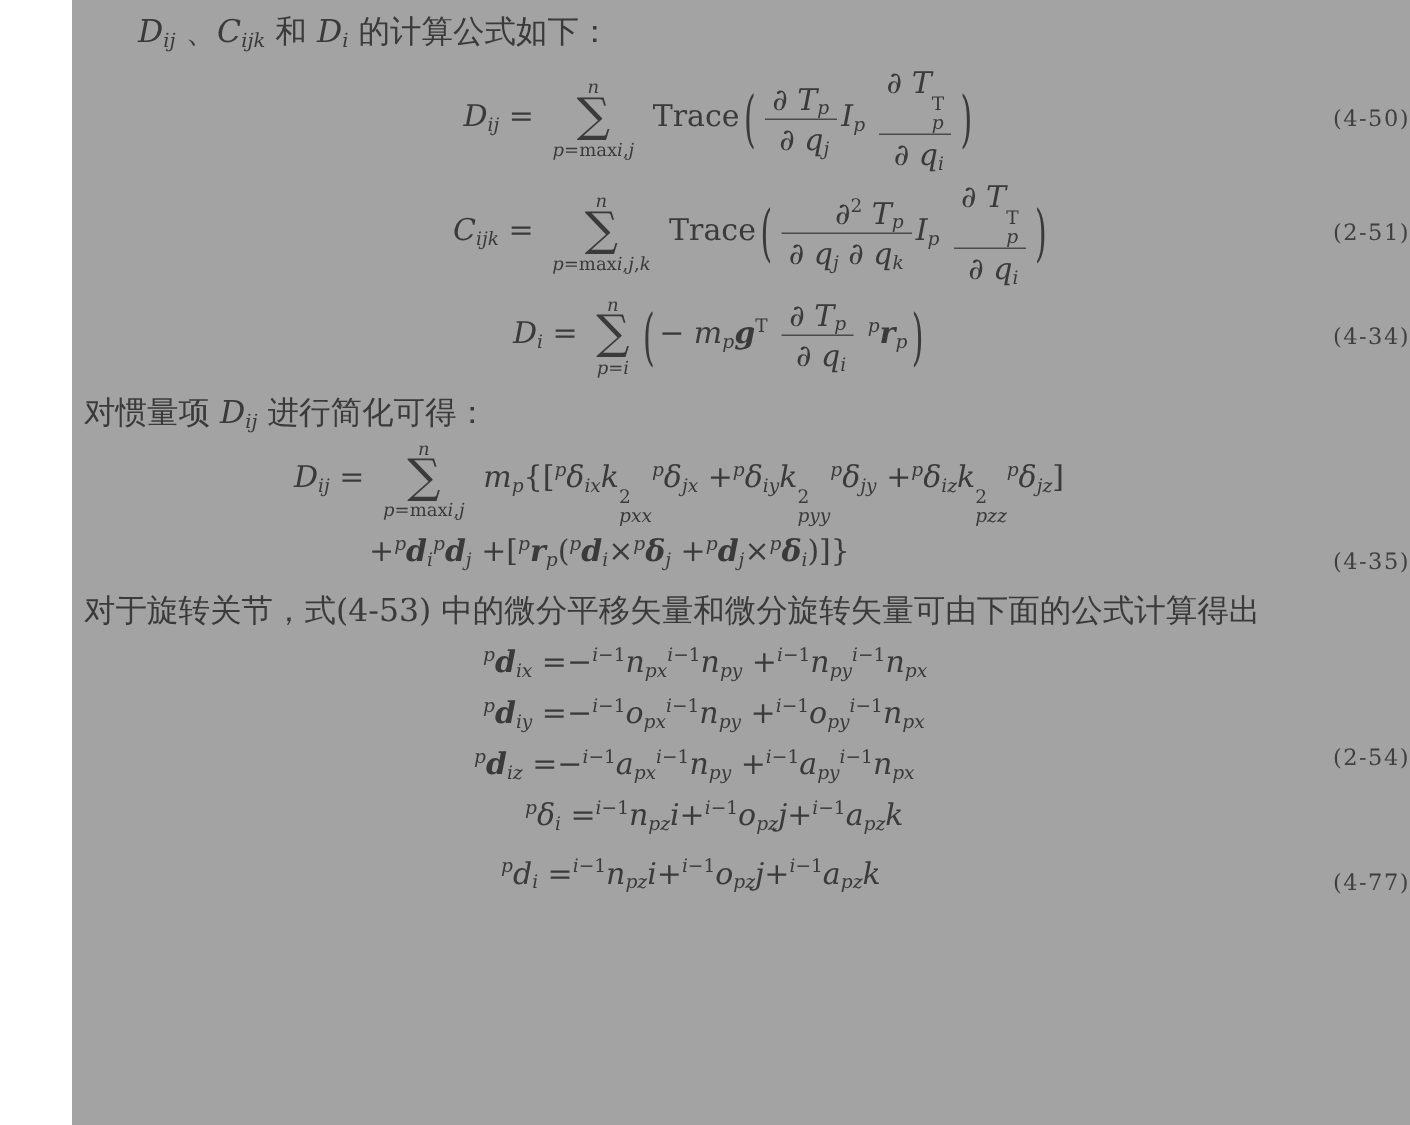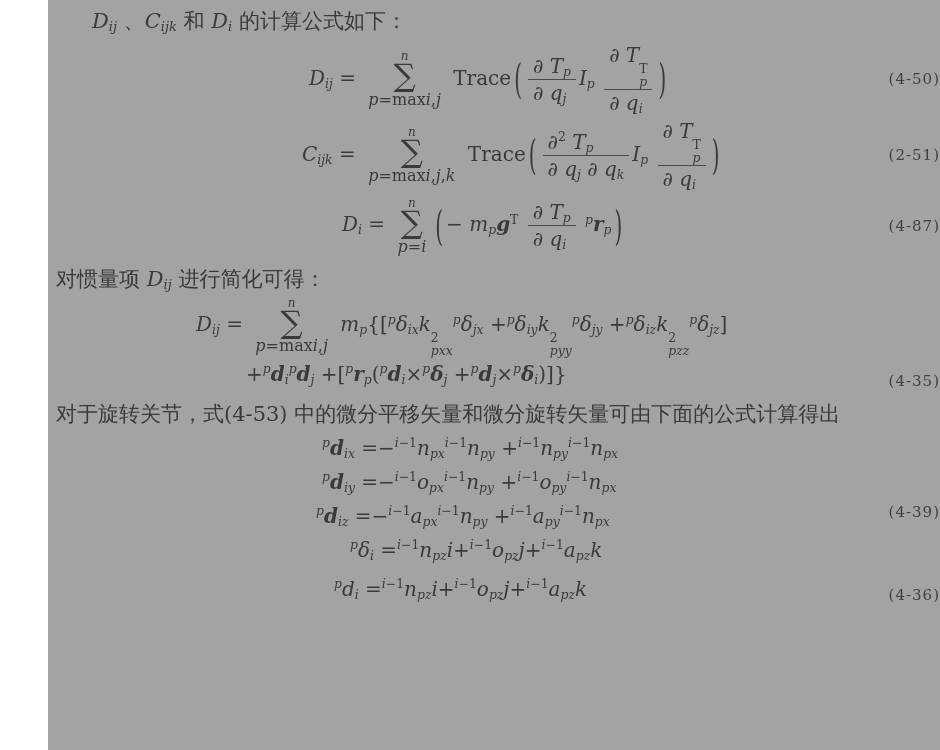--- a/index.html
+++ b/index.html
@@ -54,28 +54,28 @@
   .mi{font-style:italic}
   .mo{font-style:normal}
   .mb{font-weight:bold}
   .mr .mi{font-style:normal}
   sup.msup,sub.msub{font-size:62%;line-height:0}
   sup.msup{vertical-align:super}
   sub.msub{vertical-align:-0.25em}
   .mss{display:inline-flex;flex-direction:column;align-items:flex-start;
        vertical-align:-0.55em;line-height:1.05}
   .mss-sup,.mss-sub{font-size:62%}
-  .mfrac{display:inline-block;vertical-align:middle;text-align:left;margin:0 3px;line-height:1.2}
+  .mfrac{display:inline-block;vertical-align:middle;text-align:right;margin:0 3px;line-height:1.2}
   .mnum{display:block;border-bottom:1px solid #4a4a4a;padding:0 5px 1px}
   .mden{display:block;padding:1px 5px 0}
   .msum{display:inline-flex;flex-direction:column;align-items:center;
         vertical-align:middle;line-height:1;margin:0 6px}
   .msum-u{font-size:12px;margin-bottom:-1px}
   .msum-s{font-size:31px;line-height:0.95}
-  .msum-l{font-size:16px;margin-top:1px;white-space:nowrap}
+  .msum-l{font-size:12px;margin-top:1px;white-space:nowrap}
   .mbig{display:inline-block;transform:scaleY(2.05);vertical-align:middle;margin:0 3px;font-weight:300}
 </style>
 </head>
 <body>
 
 <div class="page">
   <div class="page-edge"></div>
 
   <p class="para indent p-intro"><span class="mi">D</span><sub class="msub"><span class="mi">ij</span></sub><span class="mo"> 、</span><span class="mi">C</span><sub class="msub"><span class="mi">ijk</span></sub><span class="mo"> 和 </span><span class="mi">D</span><sub class="msub"><span class="mi">i</span></sub><span class="mo"> 的计算公式如下：</span></p>
 
@@ -102,21 +102,21 @@
             </span></span><span class="mden"><span class="mo">∂ </span><span class="mi">q</span><sub class="msub"><span class="mi">i</span></sub></span></span><span class="mbig">)</span></div>
     <span class="eqnum vcenter">(2-51)</span>
   </div>
 
   <div class="eqblock eb452">
     <div class="eqline l452"><span class="mi">D</span><sub class="msub"><span class="mi">i</span></sub><span class="mo"> = </span><span class="msum">
           <span class="msum-u"><span class="mi">n</span></span>
           <span class="msum-s">∑</span>
           <span class="msum-l"><span class="mi">p</span><span class="mo">=</span><span class="mi">i</span></span>
         </span><span class="mbig">(</span><span class="mo">− </span><span class="mi">m</span><sub class="msub"><span class="mi">p</span></sub><span class="mb"><span class="mi">g</span></span><sup class="msup"><span class="mr"><span class="mi">T</span></span></sup><span class="mo"> </span><span class="mfrac"><span class="mnum"><span class="mo">∂ </span><span class="mi">T</span><sub class="msub"><span class="mi">p</span></sub></span><span class="mden"><span class="mo">∂ </span><span class="mi">q</span><sub class="msub"><span class="mi">i</span></sub></span></span><span class="mo"> </span><span></span><sup class="msup"><span class="mi">p</span></sup><span class="mb"><span class="mi">r</span></span><sub class="msub"><span class="mi">p</span></sub><span class="mbig">)</span></div>
-    <span class="eqnum vcenter">(4-87)</span>
+    <span class="eqnum vcenter">(4-34)</span>
   </div>
 
   <p class="para p-simplify"><span class="mo">对惯量项 </span><span class="mi">D</span><sub class="msub"><span class="mi">ij</span></sub><span class="mo"> 进行简化可得：</span></p>
 
   <div class="eqblock eb453">
     <div class="eqline l453a"><span class="mi">D</span><sub class="msub"><span class="mi">ij</span></sub><span class="mo"> = </span><span class="msum">
           <span class="msum-u"><span class="mi">n</span></span>
           <span class="msum-s">∑</span>
           <span class="msum-l"><span class="mi">p</span><span class="mo">=</span><span class="mr"><span class="mi">max</span></span><span class="mi">i</span><span class="mo">,</span><span class="mi">j</span></span>
         </span><span class="mo"> </span><span class="mi">m</span><sub class="msub"><span class="mi">p</span></sub><span class="mo">{</span><span class="mo">[</span><sup class="msup"><span class="mi">p</span></sup><span class="mi">δ</span><sub class="msub"><span class="mi">ix</span></sub><span class="mi">k</span><span class="mss">
@@ -133,22 +133,22 @@
     <span class="eqnum n453">(4-35)</span>
   </div>
 
   <p class="para p-rotary"><span class="mo">对于旋转关节，式(4-53) 中的微分平移矢量和微分旋转矢量可由下面的公式计算得出</span></p>
 
   <div class="eqblock eb454">
     <div class="eqline l454a"><sup class="msup"><span class="mi">p</span></sup><span class="mb"><span class="mi">d</span></span><sub class="msub"><span class="mi">ix</span></sub><span class="mo"> =−</span><sup class="msup"><span class="mi">i</span><span class="mo">−1</span></sup><span class="mi">n</span><sub class="msub"><span class="mi">px</span></sub><span></span><sup class="msup"><span class="mi">i</span><span class="mo">−1</span></sup><span class="mi">n</span><sub class="msub"><span class="mi">py</span></sub><span class="mo"> +</span><sup class="msup"><span class="mi">i</span><span class="mo">−1</span></sup><span class="mi">n</span><sub class="msub"><span class="mi">py</span></sub><span></span><sup class="msup"><span class="mi">i</span><span class="mo">−1</span></sup><span class="mi">n</span><sub class="msub"><span class="mi">px</span></sub></div>
     <div class="eqline l454a"><sup class="msup"><span class="mi">p</span></sup><span class="mb"><span class="mi">d</span></span><sub class="msub"><span class="mi">iy</span></sub><span class="mo"> =−</span><sup class="msup"><span class="mi">i</span><span class="mo">−1</span></sup><span class="mi">o</span><sub class="msub"><span class="mi">px</span></sub><span></span><sup class="msup"><span class="mi">i</span><span class="mo">−1</span></sup><span class="mi">n</span><sub class="msub"><span class="mi">py</span></sub><span class="mo"> +</span><sup class="msup"><span class="mi">i</span><span class="mo">−1</span></sup><span class="mi">o</span><sub class="msub"><span class="mi">py</span></sub><span></span><sup class="msup"><span class="mi">i</span><span class="mo">−1</span></sup><span class="mi">n</span><sub class="msub"><span class="mi">px</span></sub></div>
     <div class="eqline l454c"><sup class="msup"><span class="mi">p</span></sup><span class="mb"><span class="mi">d</span></span><sub class="msub"><span class="mi">iz</span></sub><span class="mo"> =−</span><sup class="msup"><span class="mi">i</span><span class="mo">−1</span></sup><span class="mi">a</span><sub class="msub"><span class="mi">px</span></sub><span></span><sup class="msup"><span class="mi">i</span><span class="mo">−1</span></sup><span class="mi">n</span><sub class="msub"><span class="mi">py</span></sub><span class="mo"> +</span><sup class="msup"><span class="mi">i</span><span class="mo">−1</span></sup><span class="mi">a</span><sub class="msub"><span class="mi">py</span></sub><span></span><sup class="msup"><span class="mi">i</span><span class="mo">−1</span></sup><span class="mi">n</span><sub class="msub"><span class="mi">px</span></sub></div>
     <div class="eqline l454d"><sup class="msup"><span class="mi">p</span></sup><span class="mi">δ</span><sub class="msub"><span class="mi">i</span></sub><span class="mo"> =</span><sup class="msup"><span class="mi">i</span><span class="mo">−1</span></sup><span class="mi">n</span><sub class="msub"><span class="mi">pz</span></sub><span class="mi">i</span><span class="mo">+</span><sup class="msup"><span class="mi">i</span><span class="mo">−1</span></sup><span class="mi">o</span><sub class="msub"><span class="mi">pz</span></sub><span class="mi">j</span><span class="mo">+</span><sup class="msup"><span class="mi">i</span><span class="mo">−1</span></sup><span class="mi">a</span><sub class="msub"><span class="mi">pz</span></sub><span class="mi">k</span></div>
-    <span class="eqnum n454">(4-39)</span>
+    <span class="eqnum n454">(2-54)</span>
   </div>
 
 
   <div class="eqblock eb455">
     <div class="eqline l455a"><sup class="msup"><span class="mi">p</span></sup><span class="mi">d</span><sub class="msub"><span class="mi">i</span></sub><span class="mo"> =</span><sup class="msup"><span class="mi">i</span><span class="mo">−1</span></sup><span class="mi">n</span><sub class="msub"><span class="mi">pz</span></sub><span class="mi">i</span><span class="mo">+</span><sup class="msup"><span class="mi">i</span><span class="mo">−1</span></sup><span class="mi">o</span><sub class="msub"><span class="mi">pz</span></sub><span class="mi">j</span><span class="mo">+</span><sup class="msup"><span class="mi">i</span><span class="mo">−1</span></sup><span class="mi">a</span><sub class="msub"><span class="mi">pz</span></sub><span class="mi">k</span></div>
-    <span class="eqnum n455">(4-36)</span>
+    <span class="eqnum n455">(4-77)</span>
   </div>
 
 </div>
 
 </body></html>

